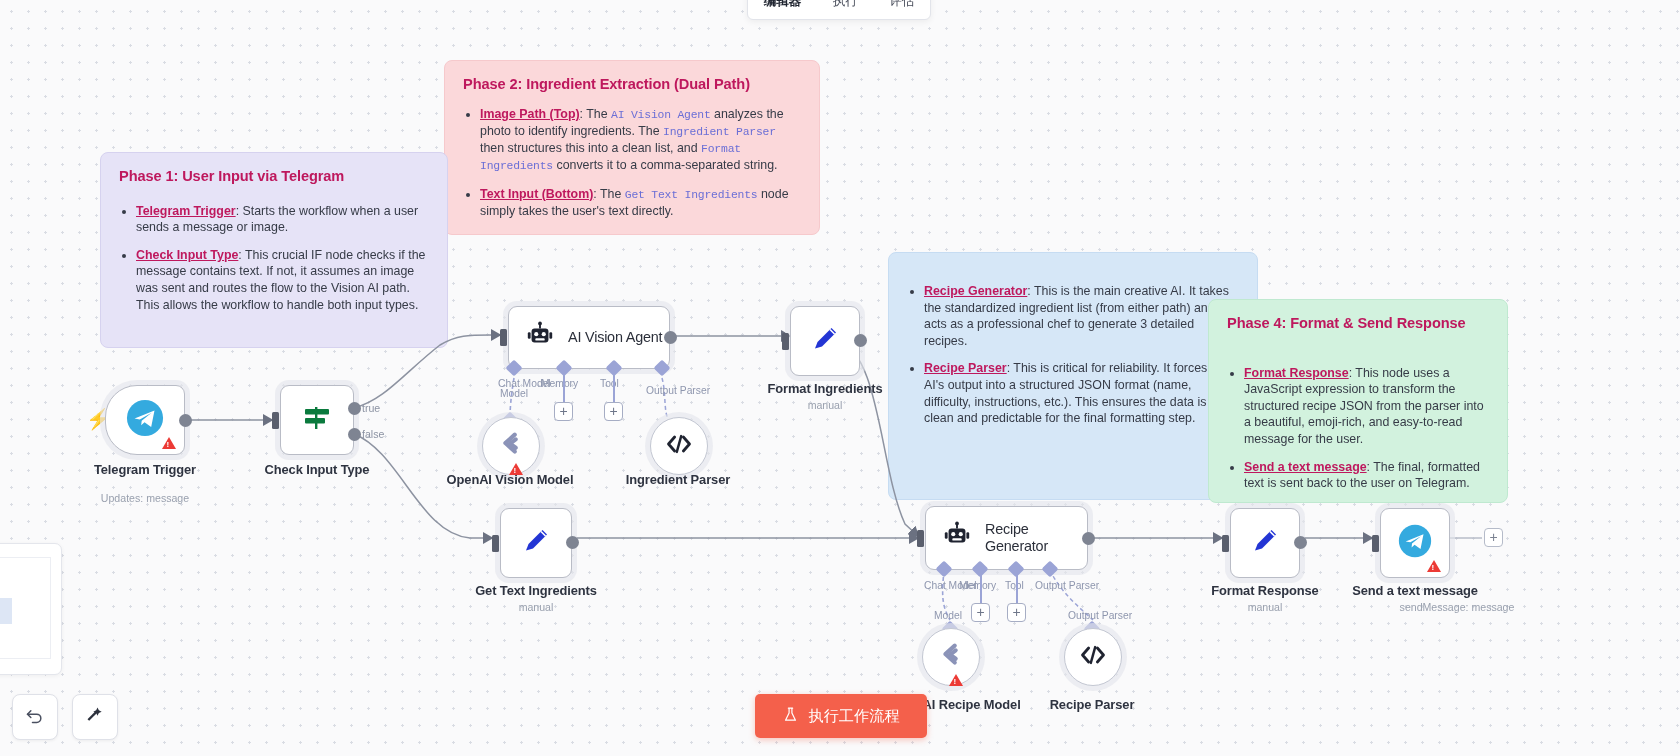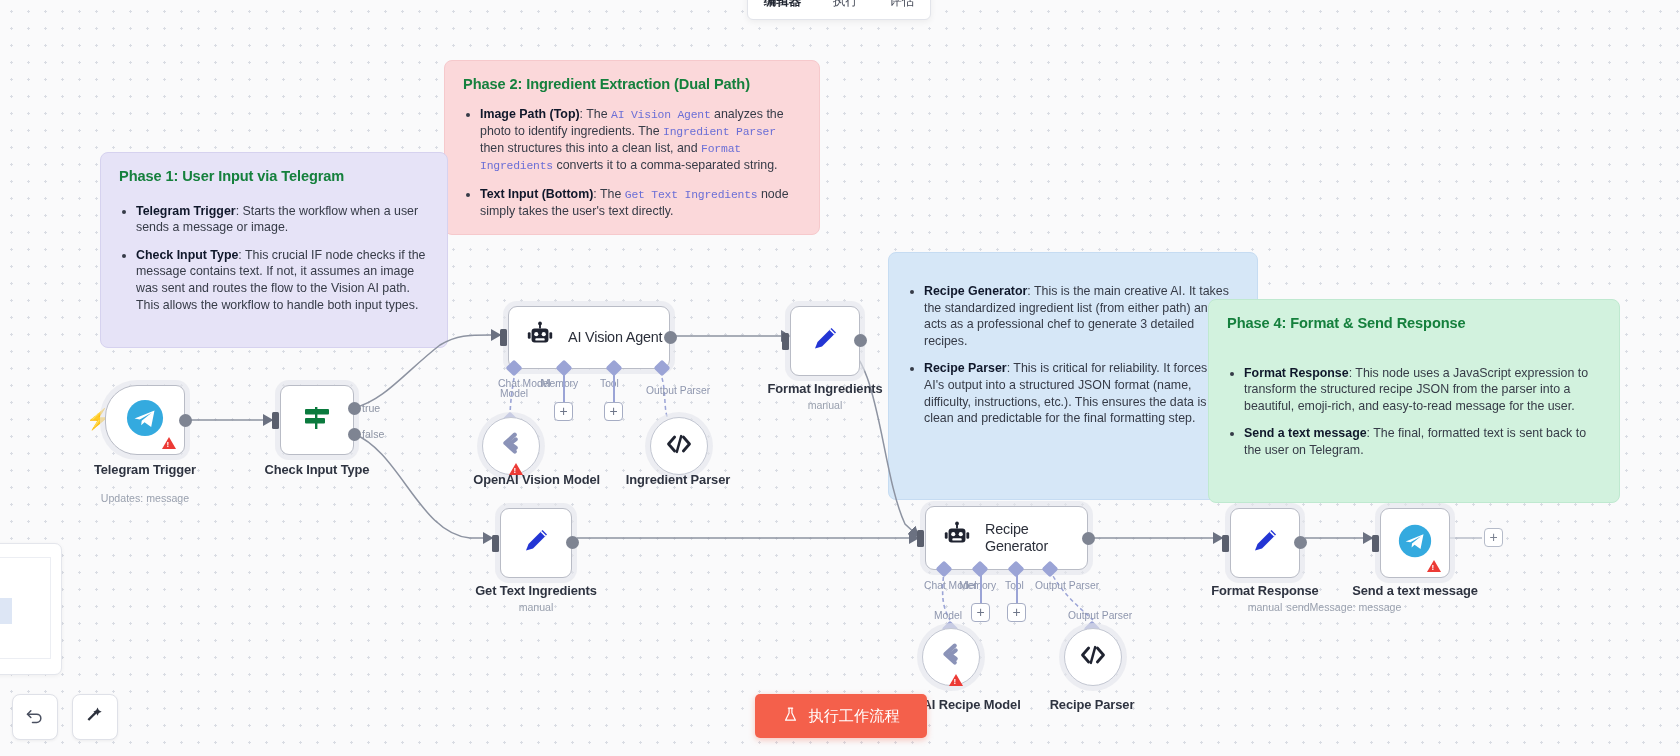--- a/index.html
+++ b/index.html
@@ -19,26 +19,26 @@
   }
 
   
   .sticky{
     position:absolute;border-radius:8px;
     box-sizing:border-box;
     padding:14px 18px 14px 18px;
     font-size:12.4px;line-height:1.34;
   }
   .sticky h3{
-    margin:0 0 11px 0;font-size:14.6px;font-weight:700;letter-spacing:-0.1px;color:#15803d;
+    margin:0 0 11px 0;font-size:14.6px;font-weight:700;letter-spacing:-0.1px;color:#be185d;
   }
   .sticky p{margin:0 0 10px 0;color:#363b47;}
   .sticky ul{margin:6px 0 0 0;padding-left:17px;}
   .sticky li{margin-bottom:11px;color:#363b47;}
-  .sticky b{font-weight:700;color:#0f172a;}
+  .sticky b{font-weight:700;color:#be185d;text-decoration:underline;}
   .sticky code{
     font-family:"Liberation Mono","DejaVu Sans Mono",monospace;
     font-size:11.4px;color:#6b6fd6;background:transparent;letter-spacing:-0.2px;
   }
   .sticky-purple{background:#e6e3f7;border:1px solid #d6d2ef;}
   .sticky-pink  {background:#fbd8da;border:1px solid #f6c9cc;}
   .sticky-blue  {background:#d6e7f7;border:1px solid #c6dcf2;}
   .sticky-green {background:#d2f2de;border:1px solid #bfe9d0;}
 
   
@@ -162,21 +162,21 @@
   </ul>
 </div>
 
 <div class="sticky sticky-blue" style="left:888px;top:252px;width:370px;height:248px;">
   <ul style="margin-top:16px;">
     <li><b>Recipe Generator</b><span>: This is the main creative AI. It takes the standardized ingredient list (from either path) and acts as a professional chef to generate 3 detailed recipes.</span></li>
     <li><b>Recipe Parser</b><span>: This is critical for reliability. It forces the AI's output into a structured JSON format (name, difficulty, instructions, etc.). This ensures the data is clean and predictable for the final formatting step.</span></li>
   </ul>
 </div>
 
-<div class="sticky sticky-green" style="left:1208px;top:299px;width:412px;height:204px;">
+<div class="sticky sticky-green" style="left:1208px;top:299px;width:300px;height:204px;">
   <h3>Phase 4: Format &amp; Send Response</h3>
   <ul style="margin-top:31px;">
     <li><b>Format Response</b><span>: This node uses a JavaScript expression to transform the structured recipe JSON from the parser into a beautiful, emoji-rich, and easy-to-read message for the user.</span></li>
     <li><b>Send a text message</b><span>: The final, formatted text is sent back to the user on Telegram.</span></li>
   </ul>
 </div>
 
 <svg class="wires" width="1680" height="756">
   <defs>
     <marker id="arr" markerWidth="8" markerHeight="8" refX="6" refY="4" orient="auto">
@@ -278,21 +278,21 @@
 
 <div class="subnode" style="left:482px;top:417px;">
   <span>
     <svg width="30" height="30" viewBox="0 0 32 32">
       <path d="M20 6 L10 15 L20 24" stroke="#8b93b8" stroke-width="4.4" fill="none" stroke-linecap="round" stroke-linejoin="round"></path>
       <path d="M21 11 L15 15.5 L21 20" stroke="#8b93b8" stroke-width="4.4" fill="none" stroke-linecap="round" stroke-linejoin="round"></path>
     </svg>
   </span>
   <span class="warn"></span>
 </div>
-<div class="node-label" style="left:420px;top:472px;width:180px;text-align:right;">OpenAI Vision Model</div>
+<div class="node-label" style="left:420px;top:472px;width:180px;">OpenAI Vision Model</div>
 
 <div class="subnode" style="left:650px;top:417px;">
   <span>
     <svg width="28" height="28" viewBox="0 0 32 32">
       <path d="M11 8 L4 16 L11 24" stroke="#1f2330" stroke-width="3.2" fill="none" stroke-linecap="round" stroke-linejoin="round"></path>
       <path d="M21 8 L28 16 L21 24" stroke="#1f2330" stroke-width="3.2" fill="none" stroke-linecap="round" stroke-linejoin="round"></path>
       <path d="M18.5 7 L13.5 25" stroke="#1f2330" stroke-width="2.8" stroke-linecap="round"></path>
     </svg>
   </span>
 </div>
@@ -400,21 +400,21 @@
   <span>
     <svg width="34" height="34" viewBox="0 0 40 40">
       <circle cx="20" cy="20" r="19" fill="#34aadf"></circle>
       <path d="M9 20.5 L30 12 L26.5 29.5 L19.5 24.5 L16 27.5 L16.5 23 L27 14.5 L14.5 21.5 Z" fill="#fff"></path>
     </svg>
   </span>
   <span class="warn"></span>
 </div>
 <div class="port-in" style="left:1372px;top:535px;"></div>
 <div class="node-label" style="left:1325px;top:583px;width:180px;">Send a text message</div>
-<div class="node-sub" style="left:1254px;top:601px;width:180px;">sendMessage: message</div>
+<div class="node-sub" style="left:1367px;top:601px;width:180px;">sendMessage: message</div>
 <div class="add-sq" style="left:1484px;top:528px;">+</div>
 
 <div class="minimap">
   <div class="mini-inner">
     <div class="mini-blk" style="left:4px;top:40px;width:44px;height:26px;"></div>
 
   </div>
 </div>
 
 <div class="ctrl-btn" style="left:12px;top:694px;">

